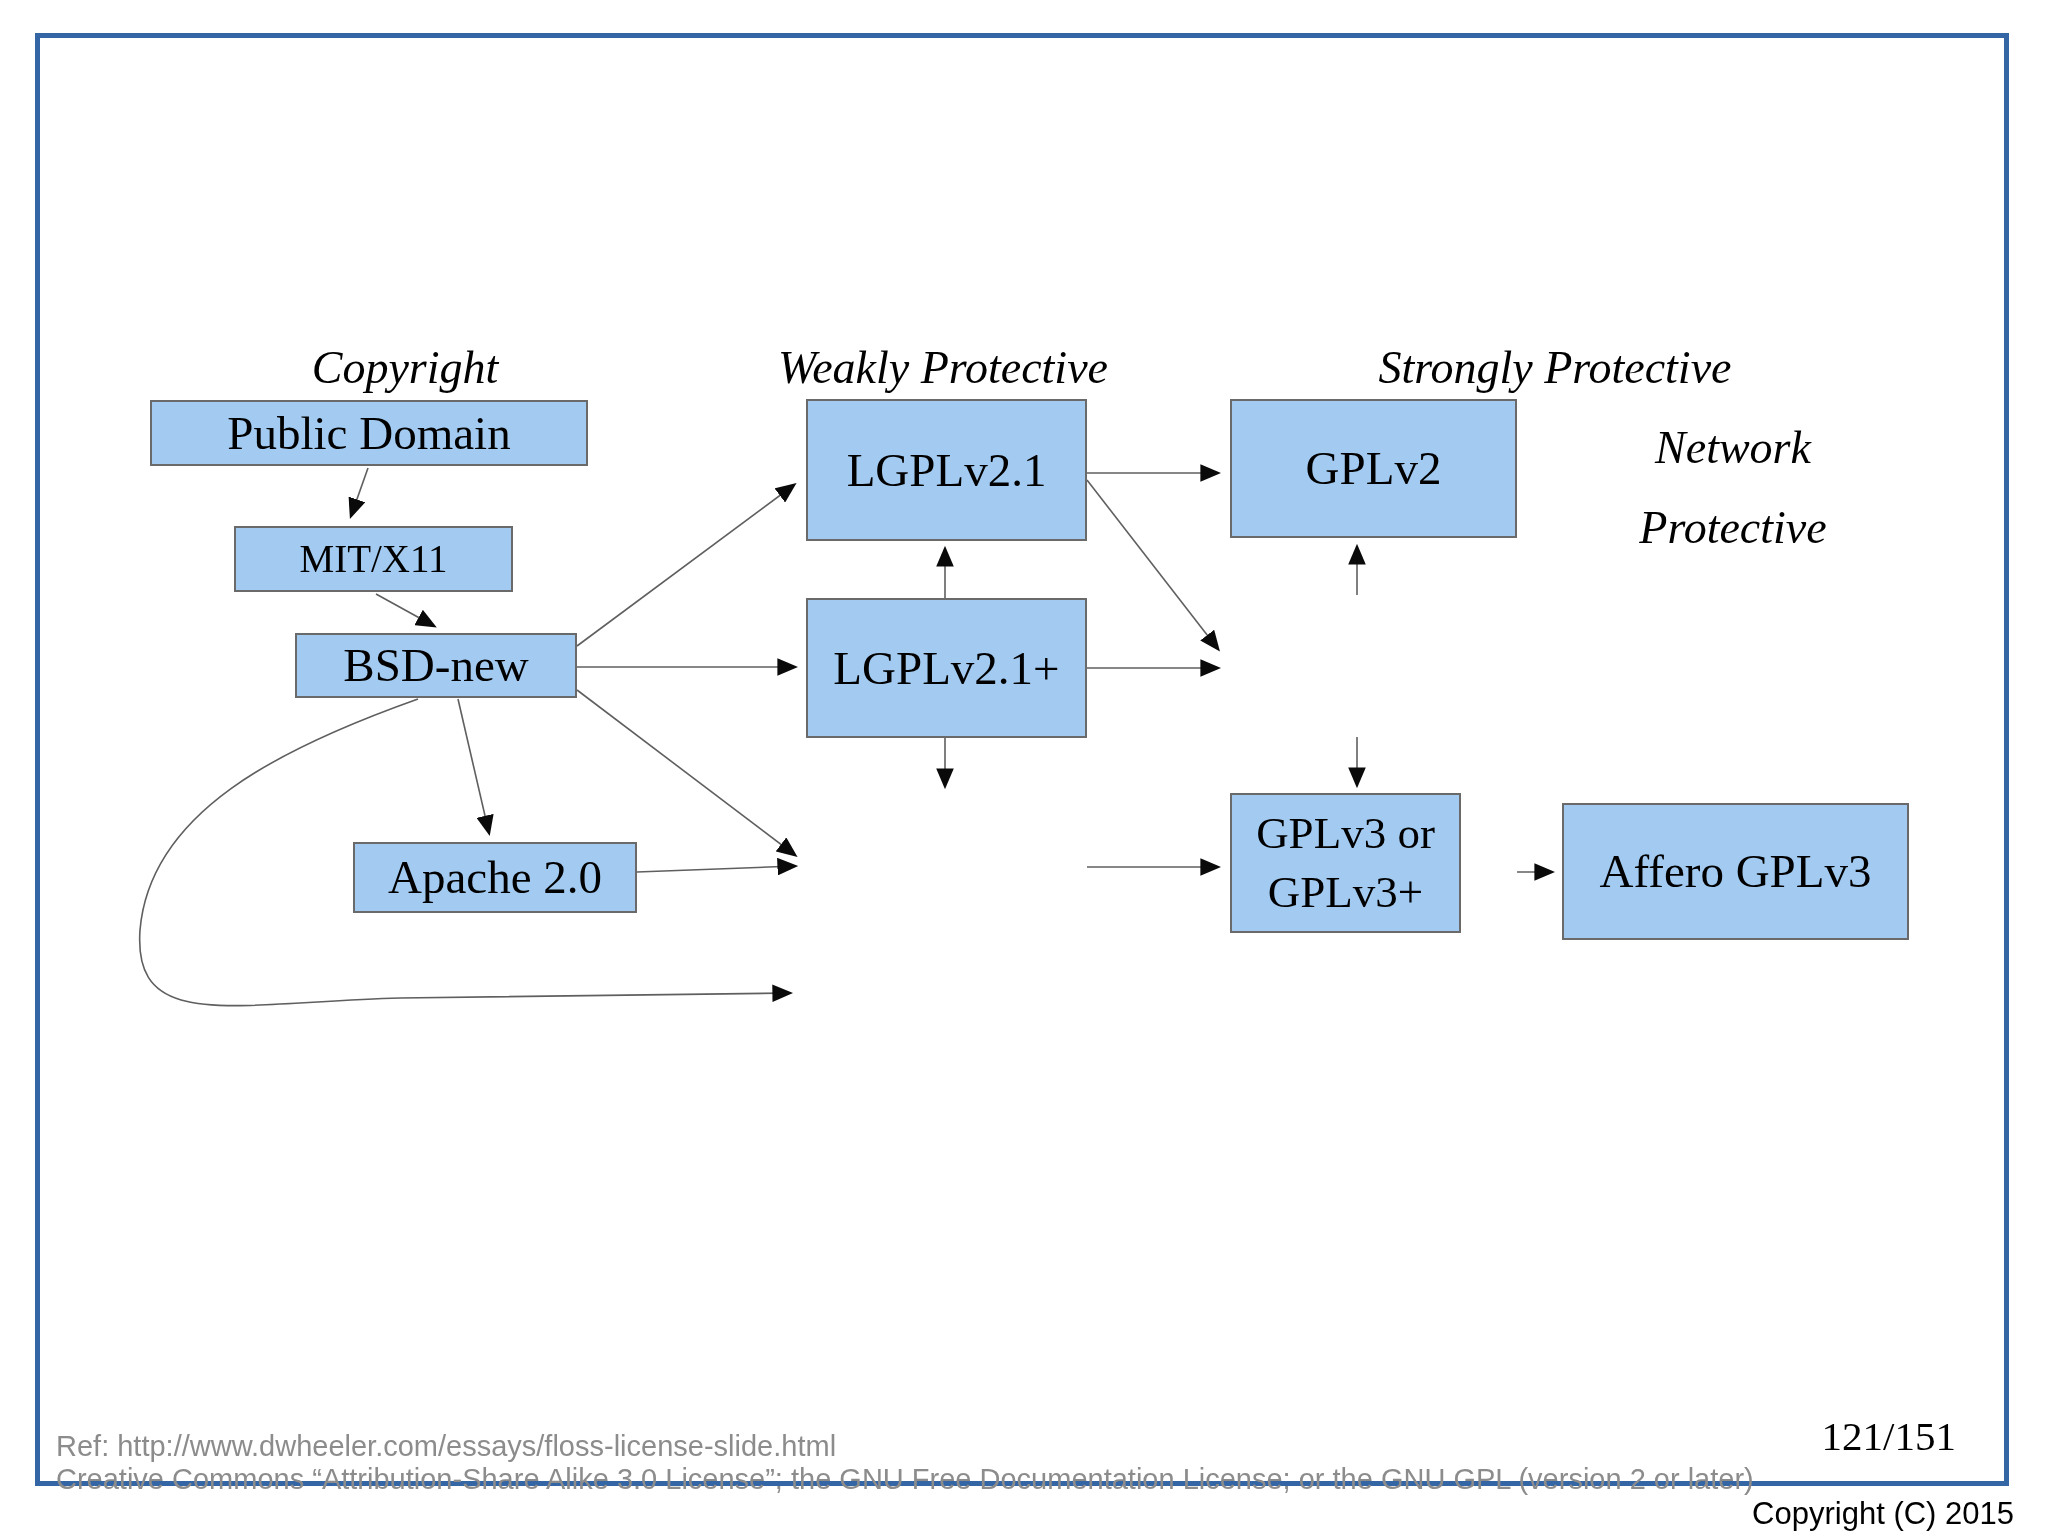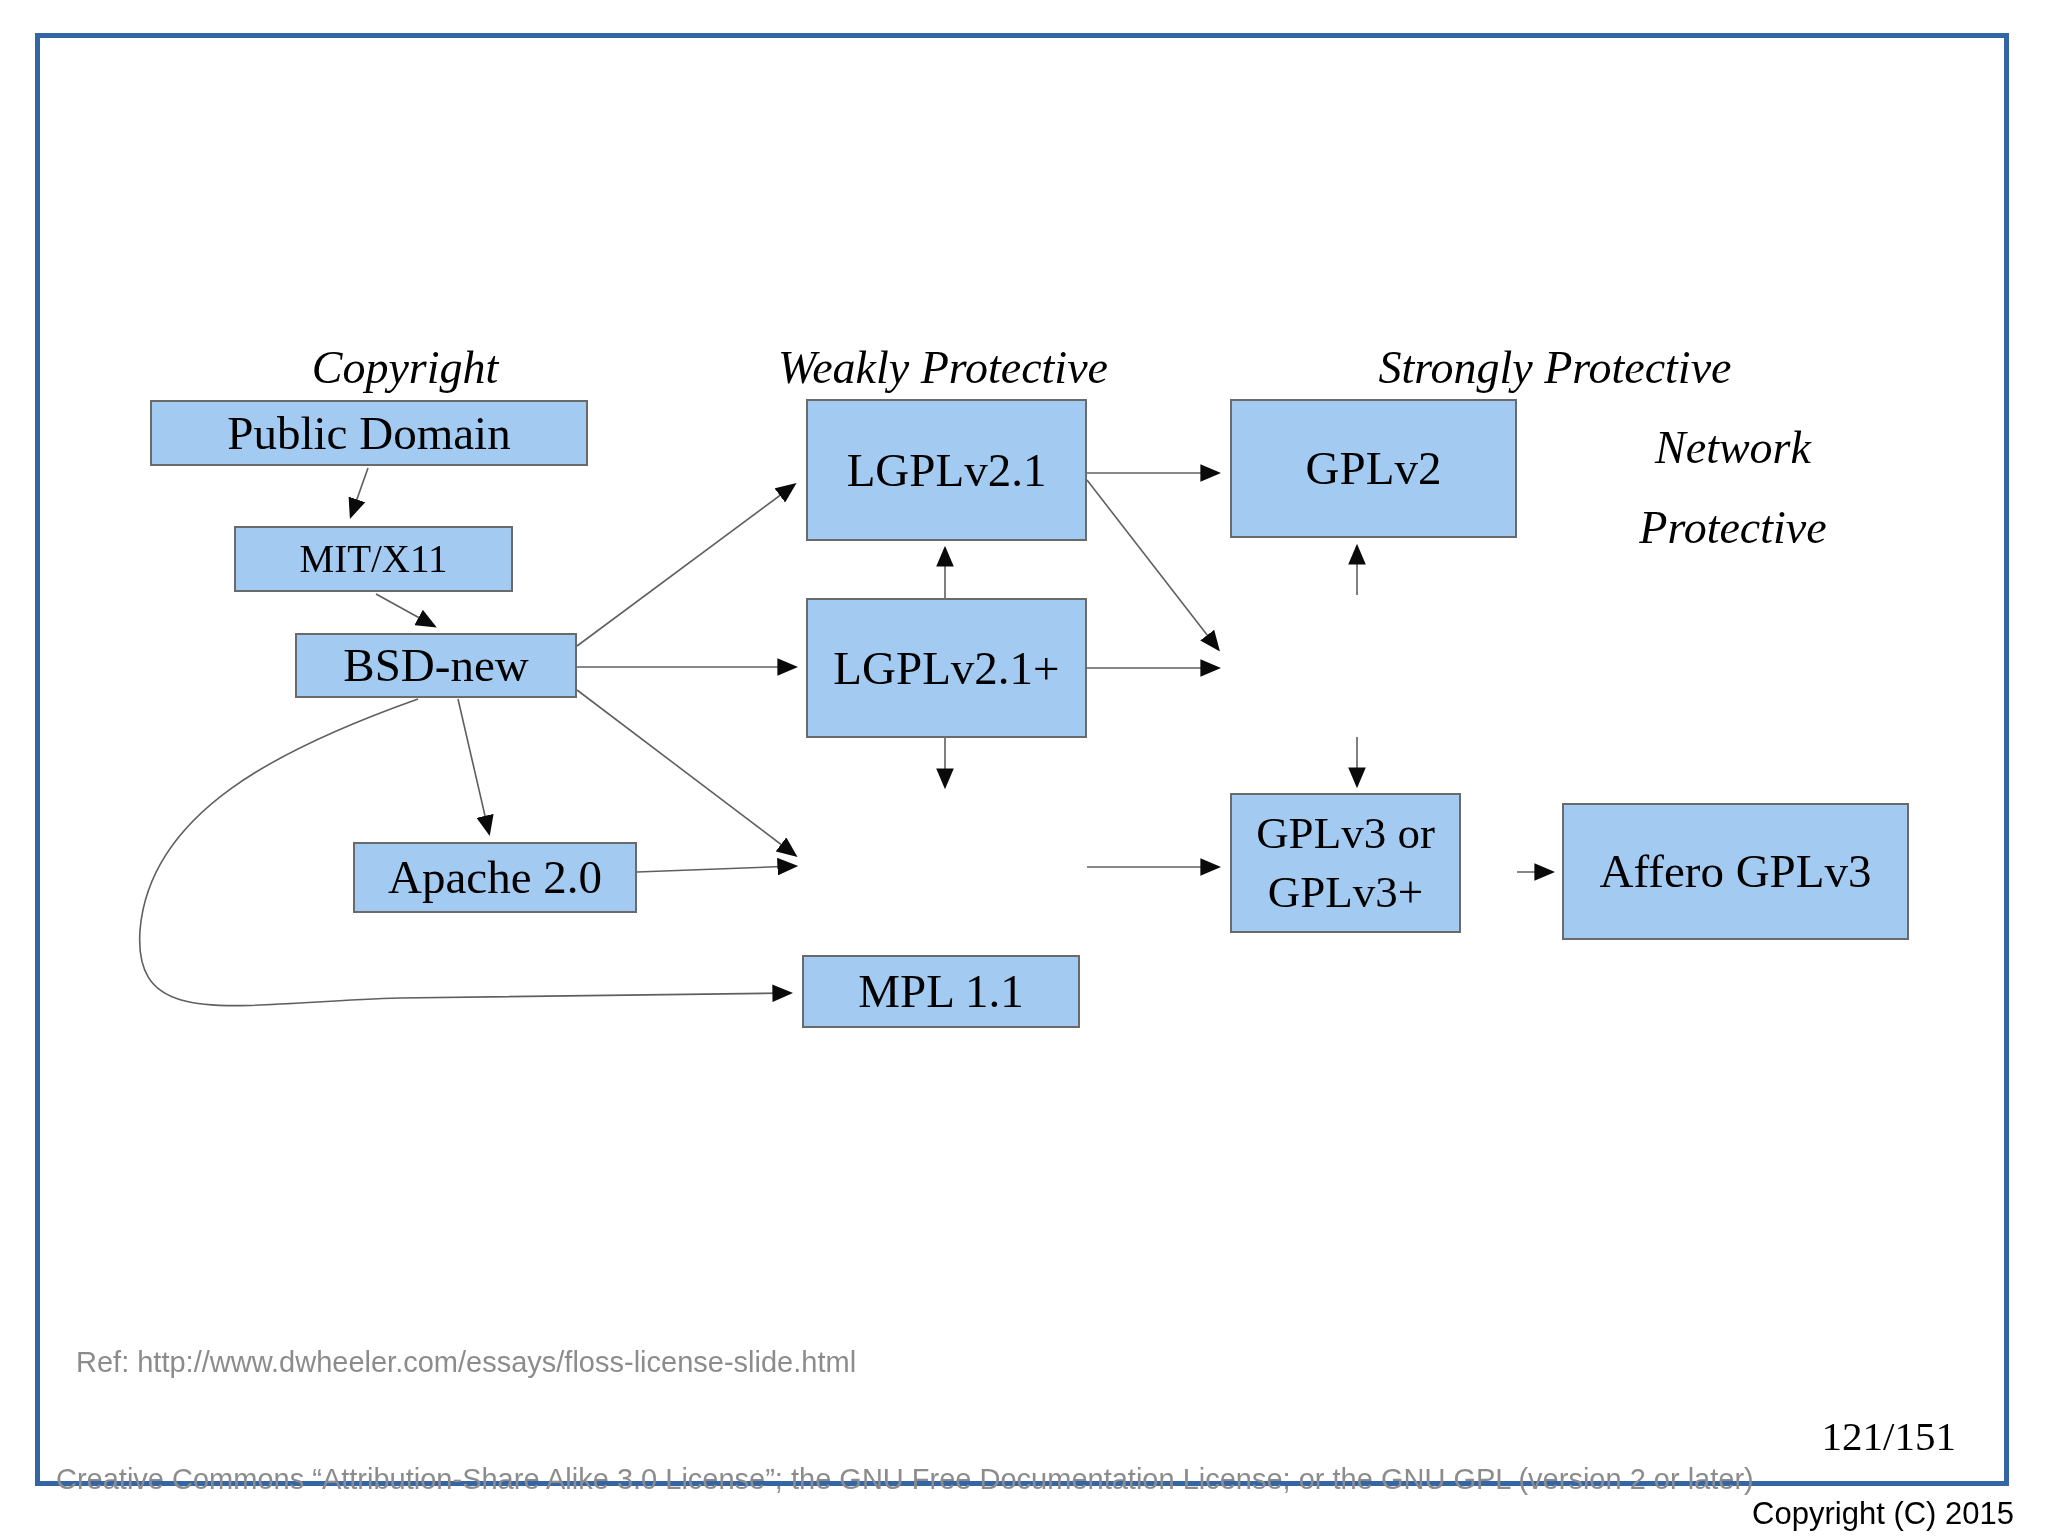--- a/index.html
+++ b/index.html
@@ -64,24 +64,23 @@
     <path d="M 1517,872 L 1552,872" marker-end="url(#arrowhead)"></path>
   </svg>
 
   <div class="node" style="left:150px;top:400px;width:438px;height:66px;font-size:47px;">Public Domain</div>
   <div class="node" style="left:234px;top:526px;width:279px;height:66px;font-size:39px;">MIT/X11</div>
   <div class="node" style="left:295px;top:633px;width:282px;height:65px;font-size:47px;">BSD-new</div>
   <div class="node" style="left:353px;top:842px;width:284px;height:71px;font-size:47px;">Apache 2.0</div>
 
   <div class="node" style="left:806px;top:399px;width:281px;height:142px;font-size:47px;">LGPLv2.1</div>
   <div class="node" style="left:806px;top:598px;width:281px;height:140px;font-size:47px;">LGPLv2.1+</div>
-  <div class="node" style="left:802px;top:955px;width:278px;height:73px;font-size:47px;">MPL 1.1</div>
 
   <div class="node" style="left:1230px;top:399px;width:287px;height:139px;font-size:47px;">GPLv2</div>
   <div class="node" style="left:1230px;top:793px;width:231px;height:140px;font-size:45px;">GPLv3 or
 GPLv3+</div>
   <div class="node" style="left:1562px;top:803px;width:347px;height:137px;font-size:47px;">Affero GPLv3</div>
 
-  <div class="footer-line" style="top:1346px;margin-left:20px;">Ref: http://www.dwheeler.com/essays/floss-license-slide.html</div>
+  <div class="footer-line" style="top:1430px;">Ref: http://www.dwheeler.com/essays/floss-license-slide.html</div>
   <div class="footer-line" style="top:1463px;">Creative Commons “Attribution-Share Alike 3.0 License”; the GNU Free Documentation License; or the GNU GPL (version 2 or later)</div>
   <div id="page-number">121/151</div>
   <div id="copyright">Copyright (C) 2015</div>
 </div>
 
 </body></html>

